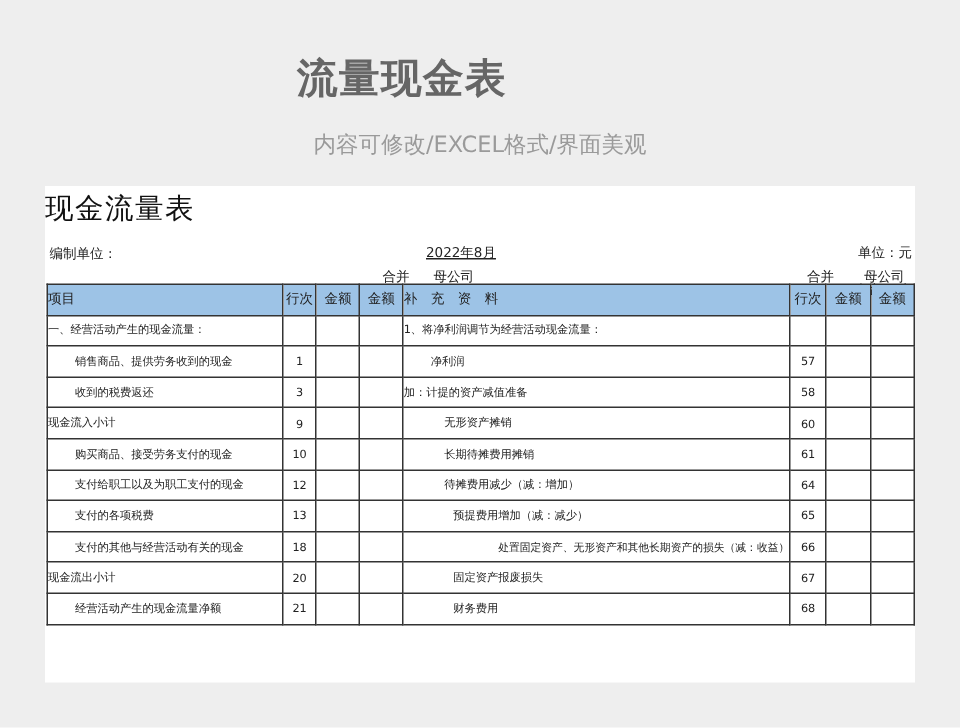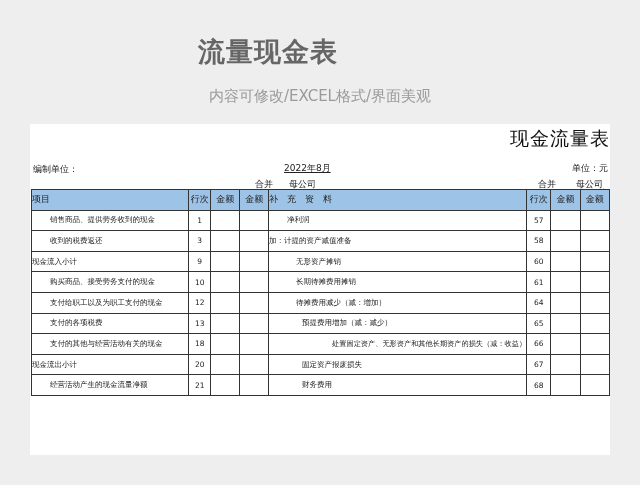--- a/index.html
+++ b/index.html
@@ -15,21 +15,21 @@
   }
   .hero-sub {
     position:absolute; left:0; top:87px; width:640px; text-align:center;
     font-size:15px; color:#9a9a9a;
   }
   .sheet {
     position:absolute; left:30px; top:124px; width:580px; height:331px;
     background:#ffffff; overflow:hidden;
   }
   .sheet-title {
-    position:absolute; left:0; top:2px; width:580px; text-align:right;
+    position:absolute; left:0; top:2px; width:580px; text-align:left;
     font-size:19px; color:#111; letter-spacing:1px;font-family:Liberation Mono, monospace;
   }
   .meta { position:absolute; font-size:9px; color:#222; white-space:nowrap; }
   .u { text-decoration:underline; }
   table.grid {
     position:absolute; left:1px; top:65px;
     border-collapse:collapse; table-layout:fixed;
     font-size:7.5px; color:#222;
   }
   table.grid td, table.grid th {
@@ -81,20 +81,30 @@
         <th>行次</th>
         <th>金额</th>
         <th>金额</th>
         <th class="left">补　充　资　料</th>
         <th>行次</th>
         <th>金额</th>
         <th>金额</th>
       </tr>
     </thead>
     <tbody id="rows">
+        <tr>
+          <td class="left ">一、经营活动产生的现金流量：</td>
+          <td class="c"></td>
+          <td></td>
+          <td></td>
+          <td class="left ">1、将净利润调节为经营活动现金流量：</td>
+          <td class="c"></td>
+          <td></td>
+          <td></td>
+        </tr>
         <tr>
           <td class="left ind1">销售商品、提供劳务收到的现金</td>
           <td class="c">1</td>
           <td></td>
           <td></td>
           <td class="left ind1">净利润</td>
           <td class="c">57</td>
           <td></td>
           <td></td>
         </tr>

